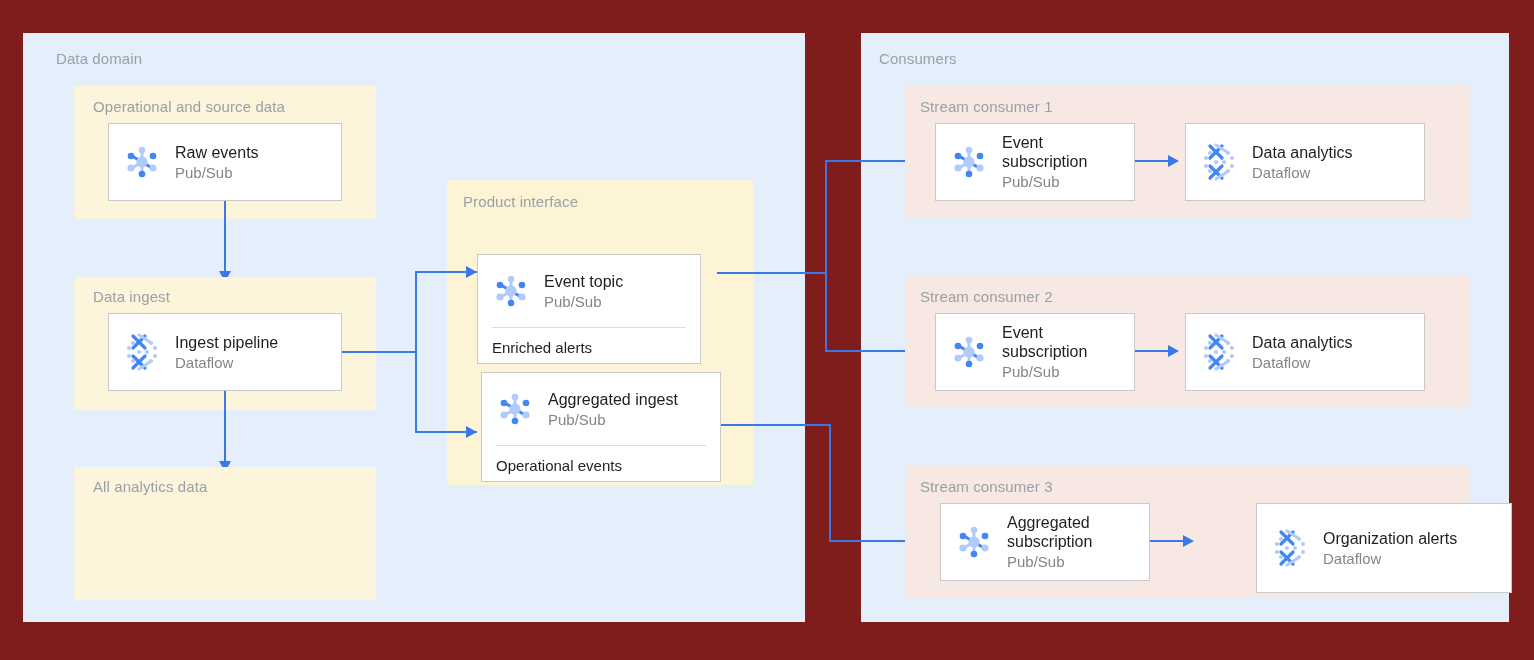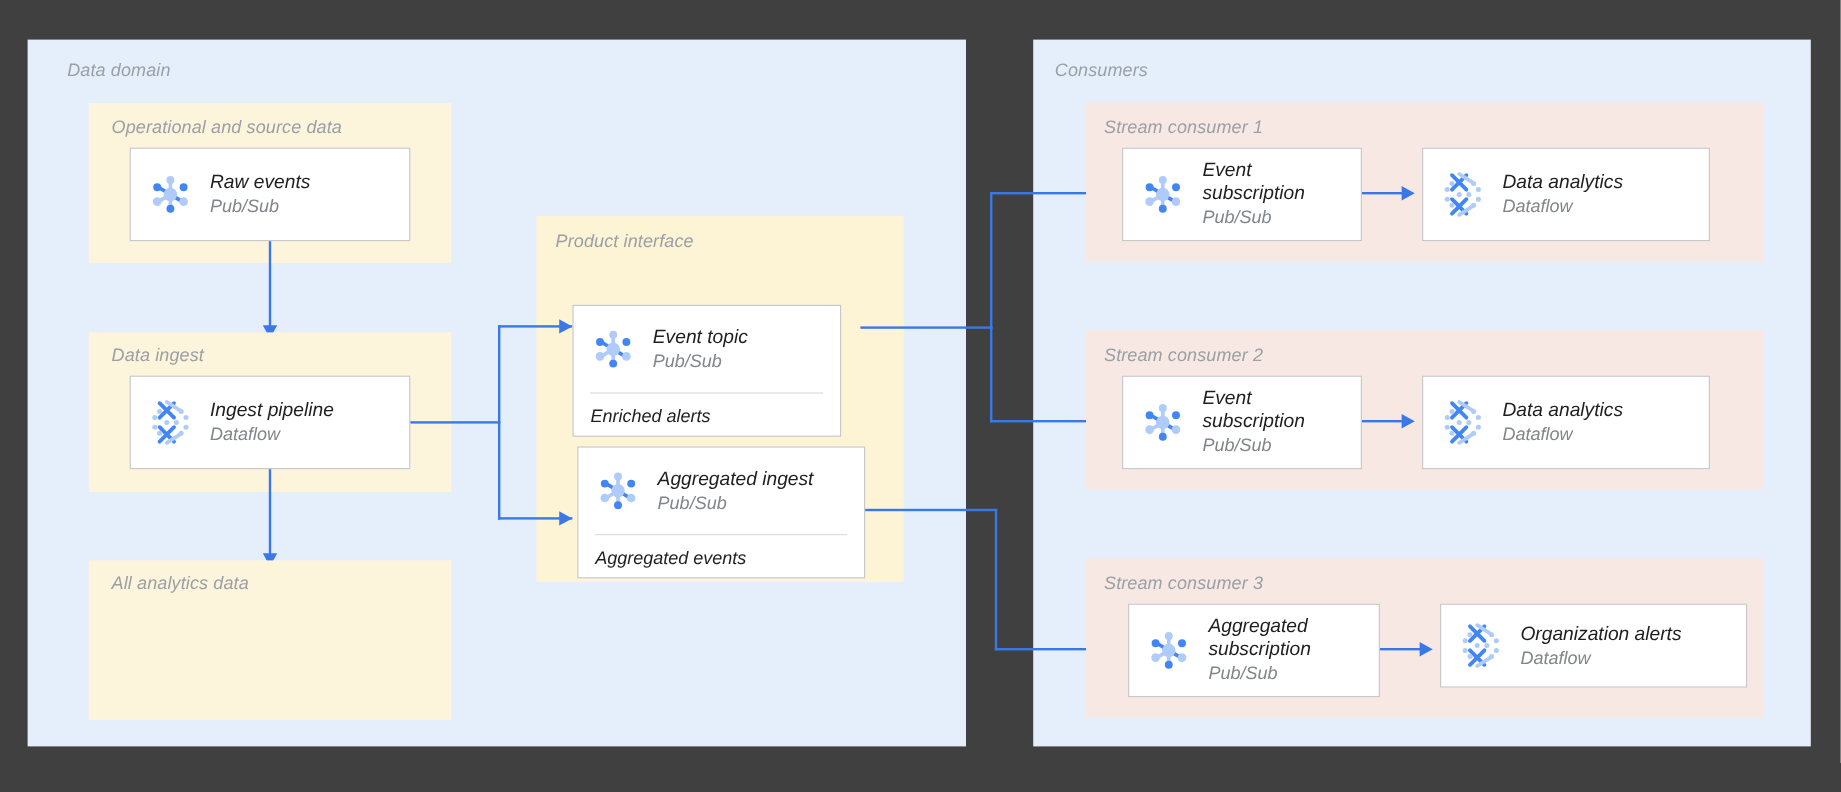--- a/index.html
+++ b/index.html
@@ -1,21 +1,21 @@
 <!DOCTYPE html>
 <html><head>
 <meta charset="utf-8">
 <style>
   html,body{margin:0;padding:0;background:#ffffff;}
   body{
     width:1534px;height:660px;
     font-family:"Liberation Sans","DejaVu Sans",sans-serif;
     -webkit-font-smoothing:antialiased;
   }
-  #stage{position:relative;width:1534px;height:660px;overflow:hidden;background:#404040;font-style:italic;}
+  #stage{position:relative;width:1534px;height:660px;overflow:hidden;background:#7f1d1d;}
 
   
   .panel{position:absolute;box-sizing:border-box;}
   .panel-blue{background:#e5effb;}
   .panel-yellow{background:#fdf4dc;}
   .panel-yellow-strong{background:#fdf3d5;}
   .panel-pink{background:#f8e8e4;}
 
   .zone-label{
     position:absolute;
@@ -228,21 +228,21 @@
           <circle cx="10" cy="27" r="3.6" fill="#aecbfa"></circle>
           <circle cx="21" cy="33" r="3.3" fill="#4285f4"></circle>
         </svg>
       </span>
       <span class="card-text">
         <span class="card-title" style="display:block">Aggregated ingest</span>
         <span class="card-sub" style="display:block">Pub/Sub</span>
       </span>
     </div>
     <div class="card-divider"></div>
-    <div class="card-footer">Aggregated events</div>
+    <div class="card-footer">Operational events</div>
   </div>
 
   <div class="panel panel-blue" style="left:861px;top:33px;width:648px;height:589px;"></div>
   <div class="zone-label" style="left:879px;top:51px;">Consumers</div>
 
   <div class="wire wire-h" style="left:717px;top:272px;width:110px;"></div>
   <div class="wire wire-v" style="left:825px;top:160px;height:114px;"></div>
   <div class="wire wire-h" style="left:825px;top:160px;width:108px;"></div>
   <div class="arrowhead arrow-right" style="left:922px;top:155px;"></div>
   <div class="wire wire-h" style="left:825px;top:350px;width:108px;"></div>
@@ -403,21 +403,21 @@
     <span class="card-text">
       <span class="card-title" style="display:block">Aggregated
 subscription</span>
       <span class="card-sub" style="display:block">Pub/Sub</span>
     </span>
   </div>
 
   <div class="wire wire-h" style="left:1150px;top:540px;width:36px;"></div>
   <div class="arrowhead arrow-right" style="left:1183px;top:535px;"></div>
 
-  <div class="card" style="left:1200px;top:503px;width:256px;height:70px;">
+  <div class="card" style="left:1256px;top:503px;width:256px;height:90px;">
     <span class="card-icon">
       <svg width="42" height="42" viewBox="0 0 42 42" aria-hidden="true">
         <g stroke="#4285f4" stroke-width="3.2" fill="none" stroke-linecap="round">
           <line x1="12" y1="5" x2="24" y2="17"></line>
           <line x1="24" y1="5" x2="12" y2="17"></line>
           <line x1="12" y1="25" x2="24" y2="37"></line>
           <line x1="24" y1="25" x2="12" y2="37"></line>
         </g>
         <g stroke="#aecbfa" stroke-width="3.2" fill="none" stroke-linecap="round">
           <line x1="18" y1="4" x2="29" y2="11"></line>

